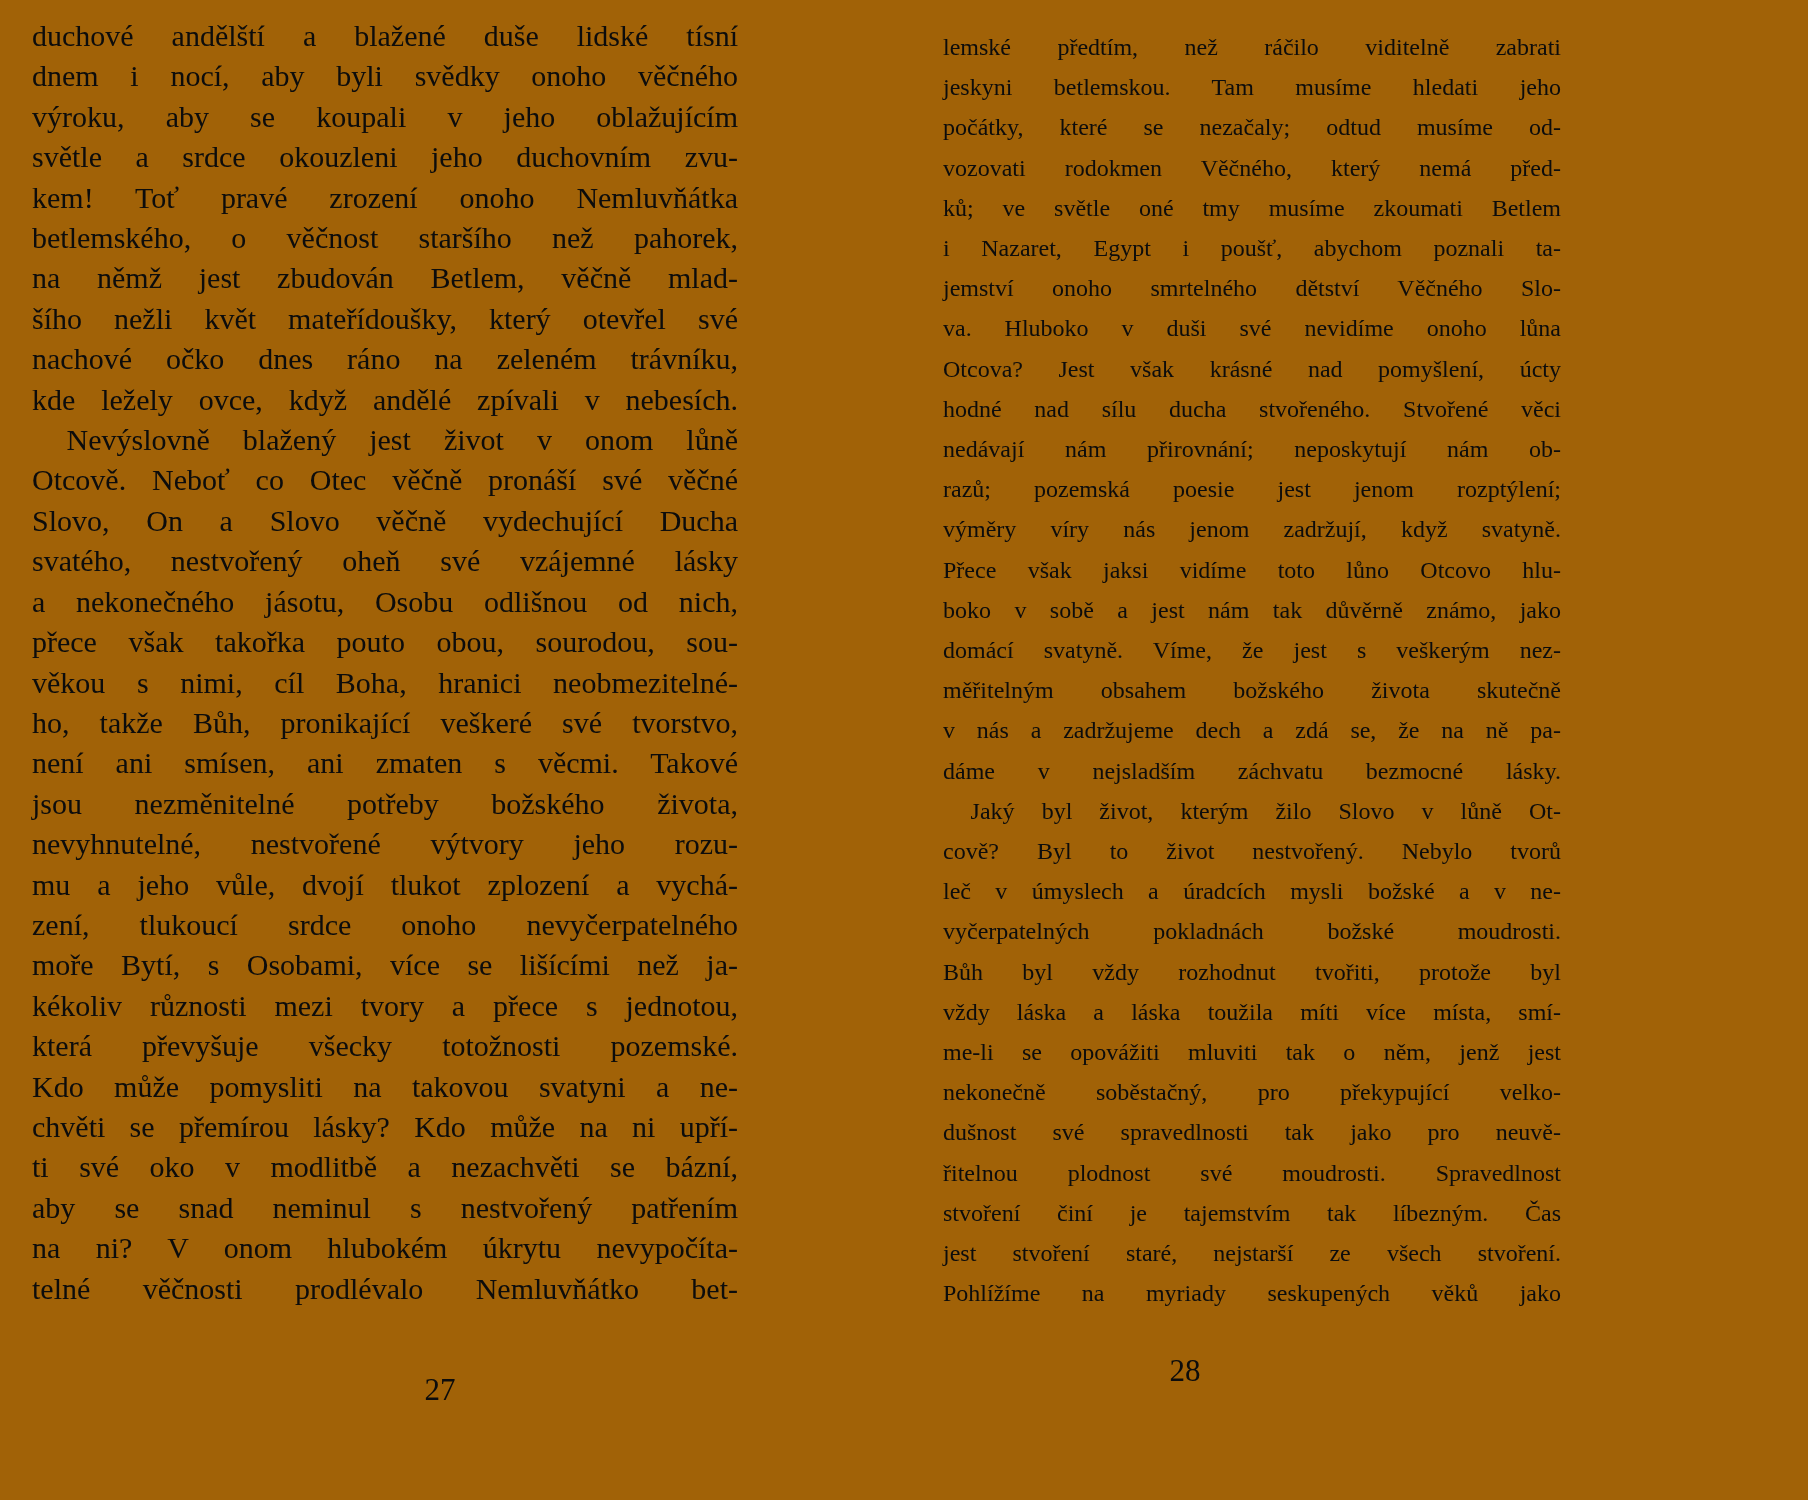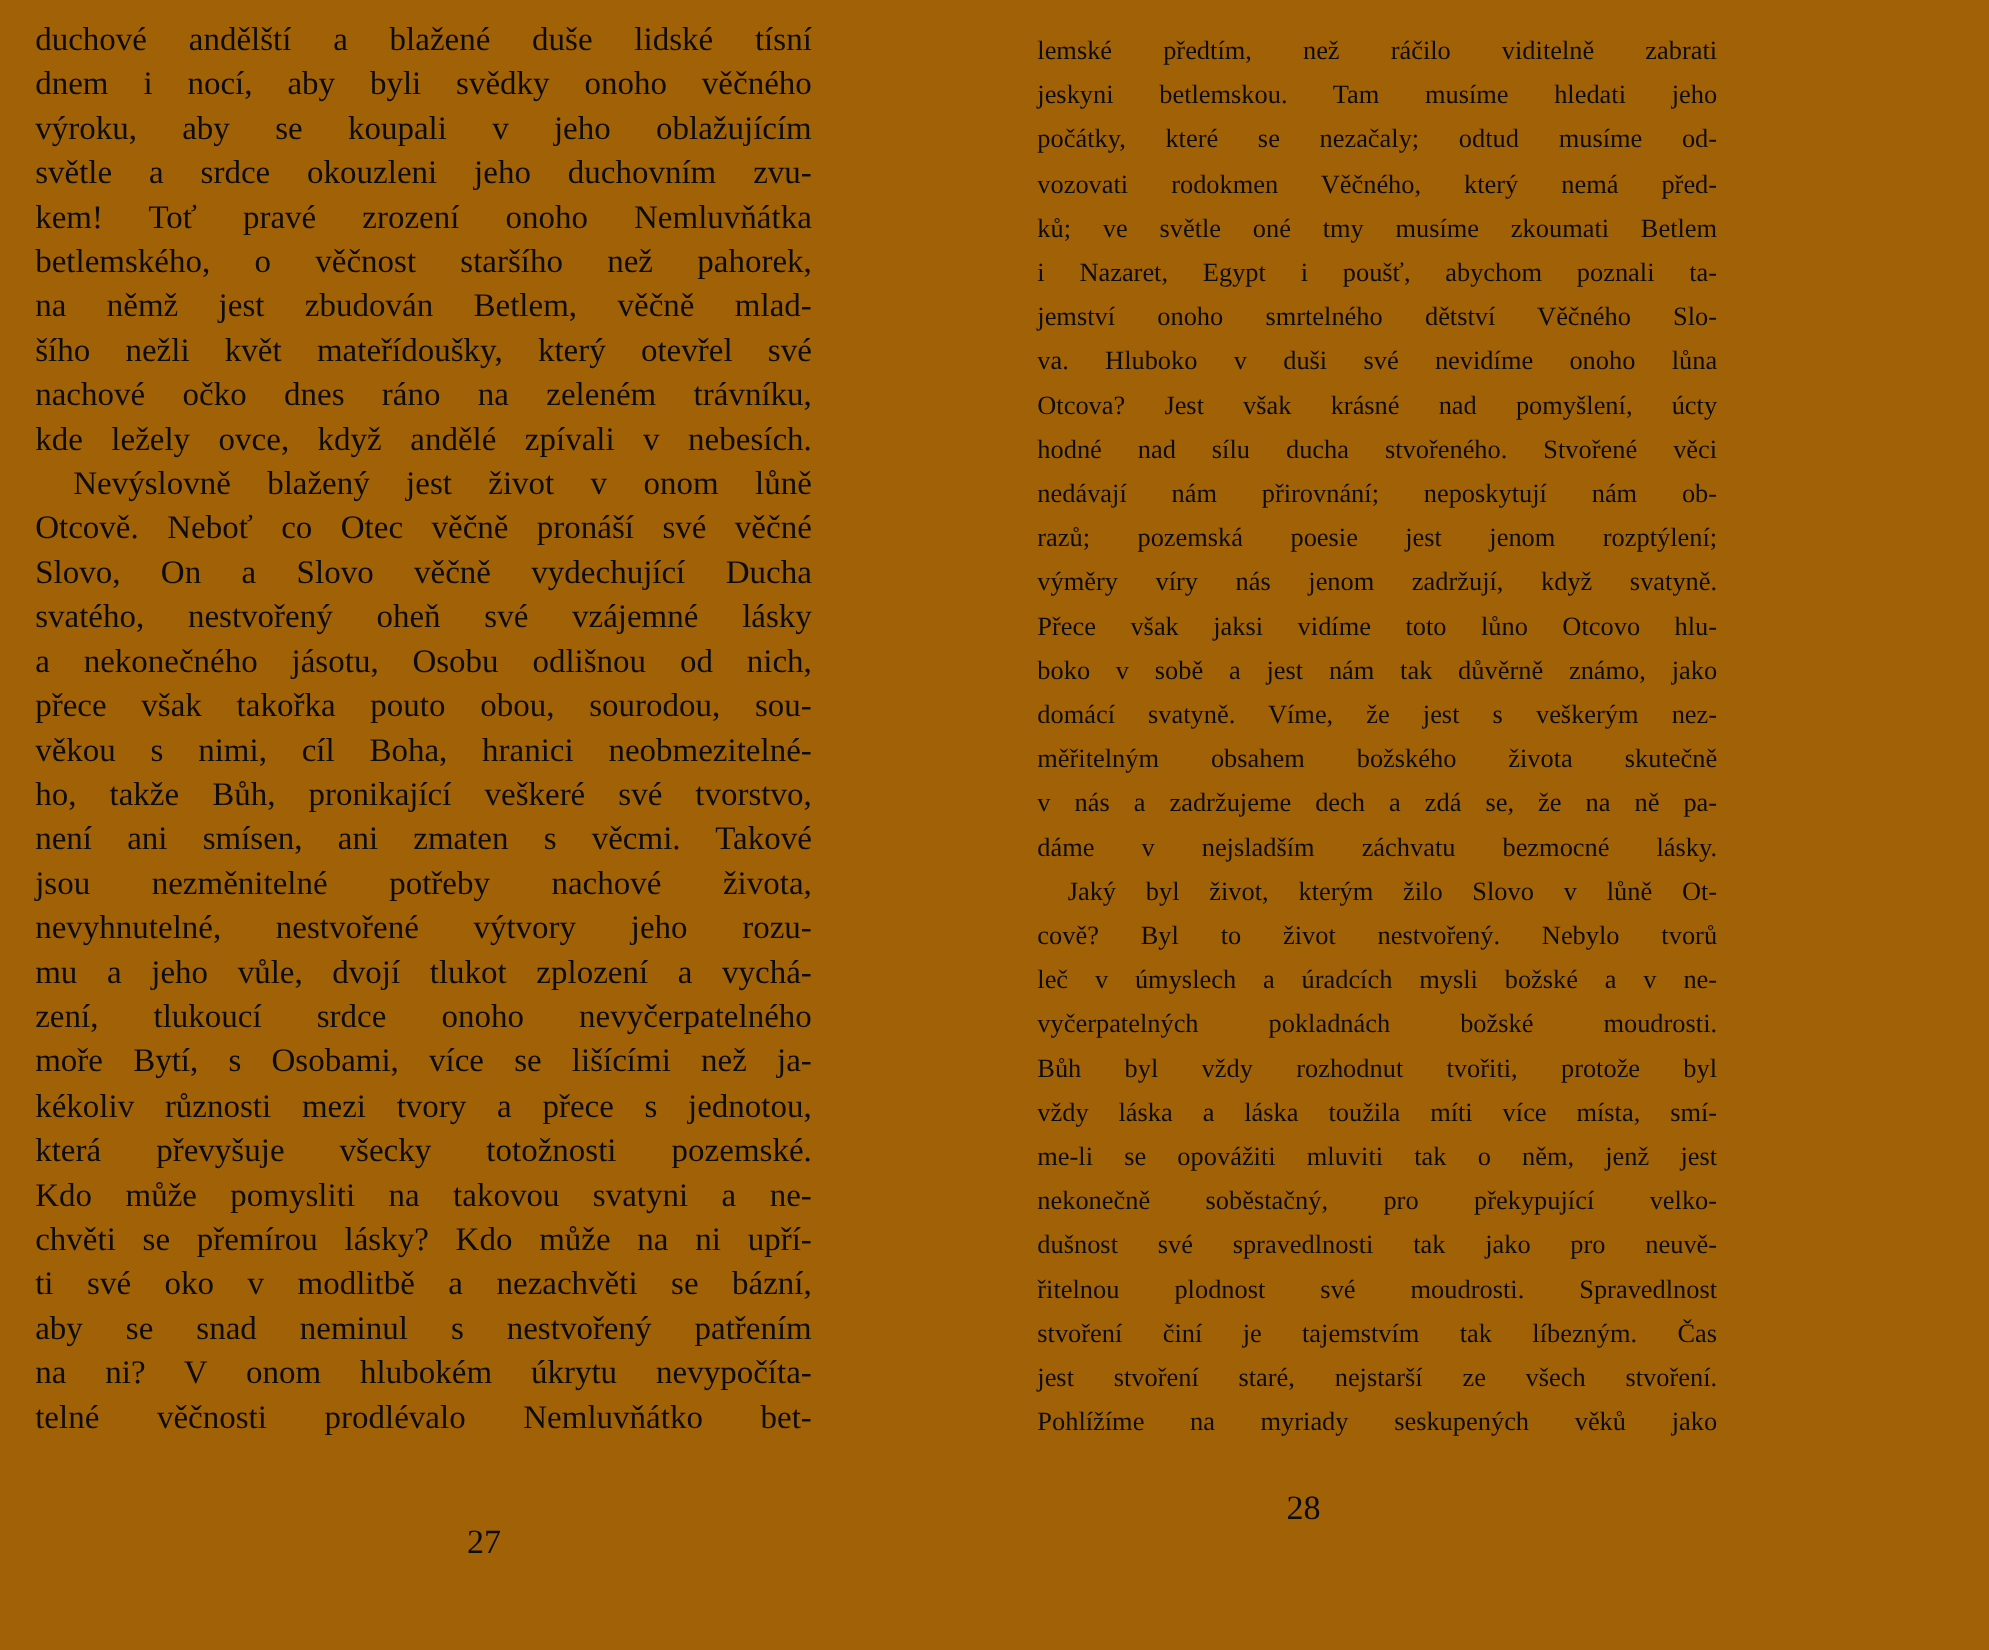--- a/index.html
+++ b/index.html
@@ -43,21 +43,20 @@
   }
   .pagenum {
     position: absolute;
     font-size: 31px;
     text-align: center;
   }
   .pagenum-left {
     left: 60px;
     width: 760px;
     top: 1372px;
-    margin-top: 12px;
   }
   .pagenum-right {
     left: 900px;
     width: 570px;
     top: 1353px;
   }
 </style>
 </head>
 <body>
 
@@ -76,21 +75,21 @@
       <div class="line">kde ležely ovce, když andělé zpívali v nebesích.</div>
       <div class="line indent">Nevýslovně blažený jest život v onom lůně</div>
       <div class="line">Otcově. Neboť co Otec věčně pronáší své věčné</div>
       <div class="line">Slovo, On a Slovo věčně vydechující Ducha</div>
       <div class="line">svatého, nestvořený oheň své vzájemné lásky</div>
       <div class="line">a nekonečného jásotu, Osobu odlišnou od nich,</div>
       <div class="line">přece však takořka pouto obou, sourodou, sou-</div>
       <div class="line">věkou s nimi, cíl Boha, hranici neobmezitelné-</div>
       <div class="line">ho, takže Bůh, pronikající veškeré své tvorstvo,</div>
       <div class="line">není ani smísen, ani zmaten s věcmi. Takové</div>
-      <div class="line">jsou nezměnitelné potřeby nachové života,</div>
+      <div class="line">jsou nezměnitelné potřeby božského života,</div>
       <div class="line">nevyhnutelné, nestvořené výtvory jeho rozu-</div>
       <div class="line">mu a jeho vůle, dvojí tlukot zplození a vychá-</div>
       <div class="line">zení, tlukoucí srdce onoho nevyčerpatelného</div>
       <div class="line">moře Bytí, s Osobami, více se lišícími než ja-</div>
       <div class="line">kékoliv různosti mezi tvory a přece s jednotou,</div>
       <div class="line">která převyšuje všecky totožnosti pozemské.</div>
       <div class="line">Kdo může pomysliti na takovou svatyni a ne-</div>
       <div class="line">chvěti se přemírou lásky? Kdo může na ni upří-</div>
       <div class="line">ti své oko v modlitbě a nezachvěti se bázní,</div>
       <div class="line">aby se snad neminul s nestvořený patřením</div>

